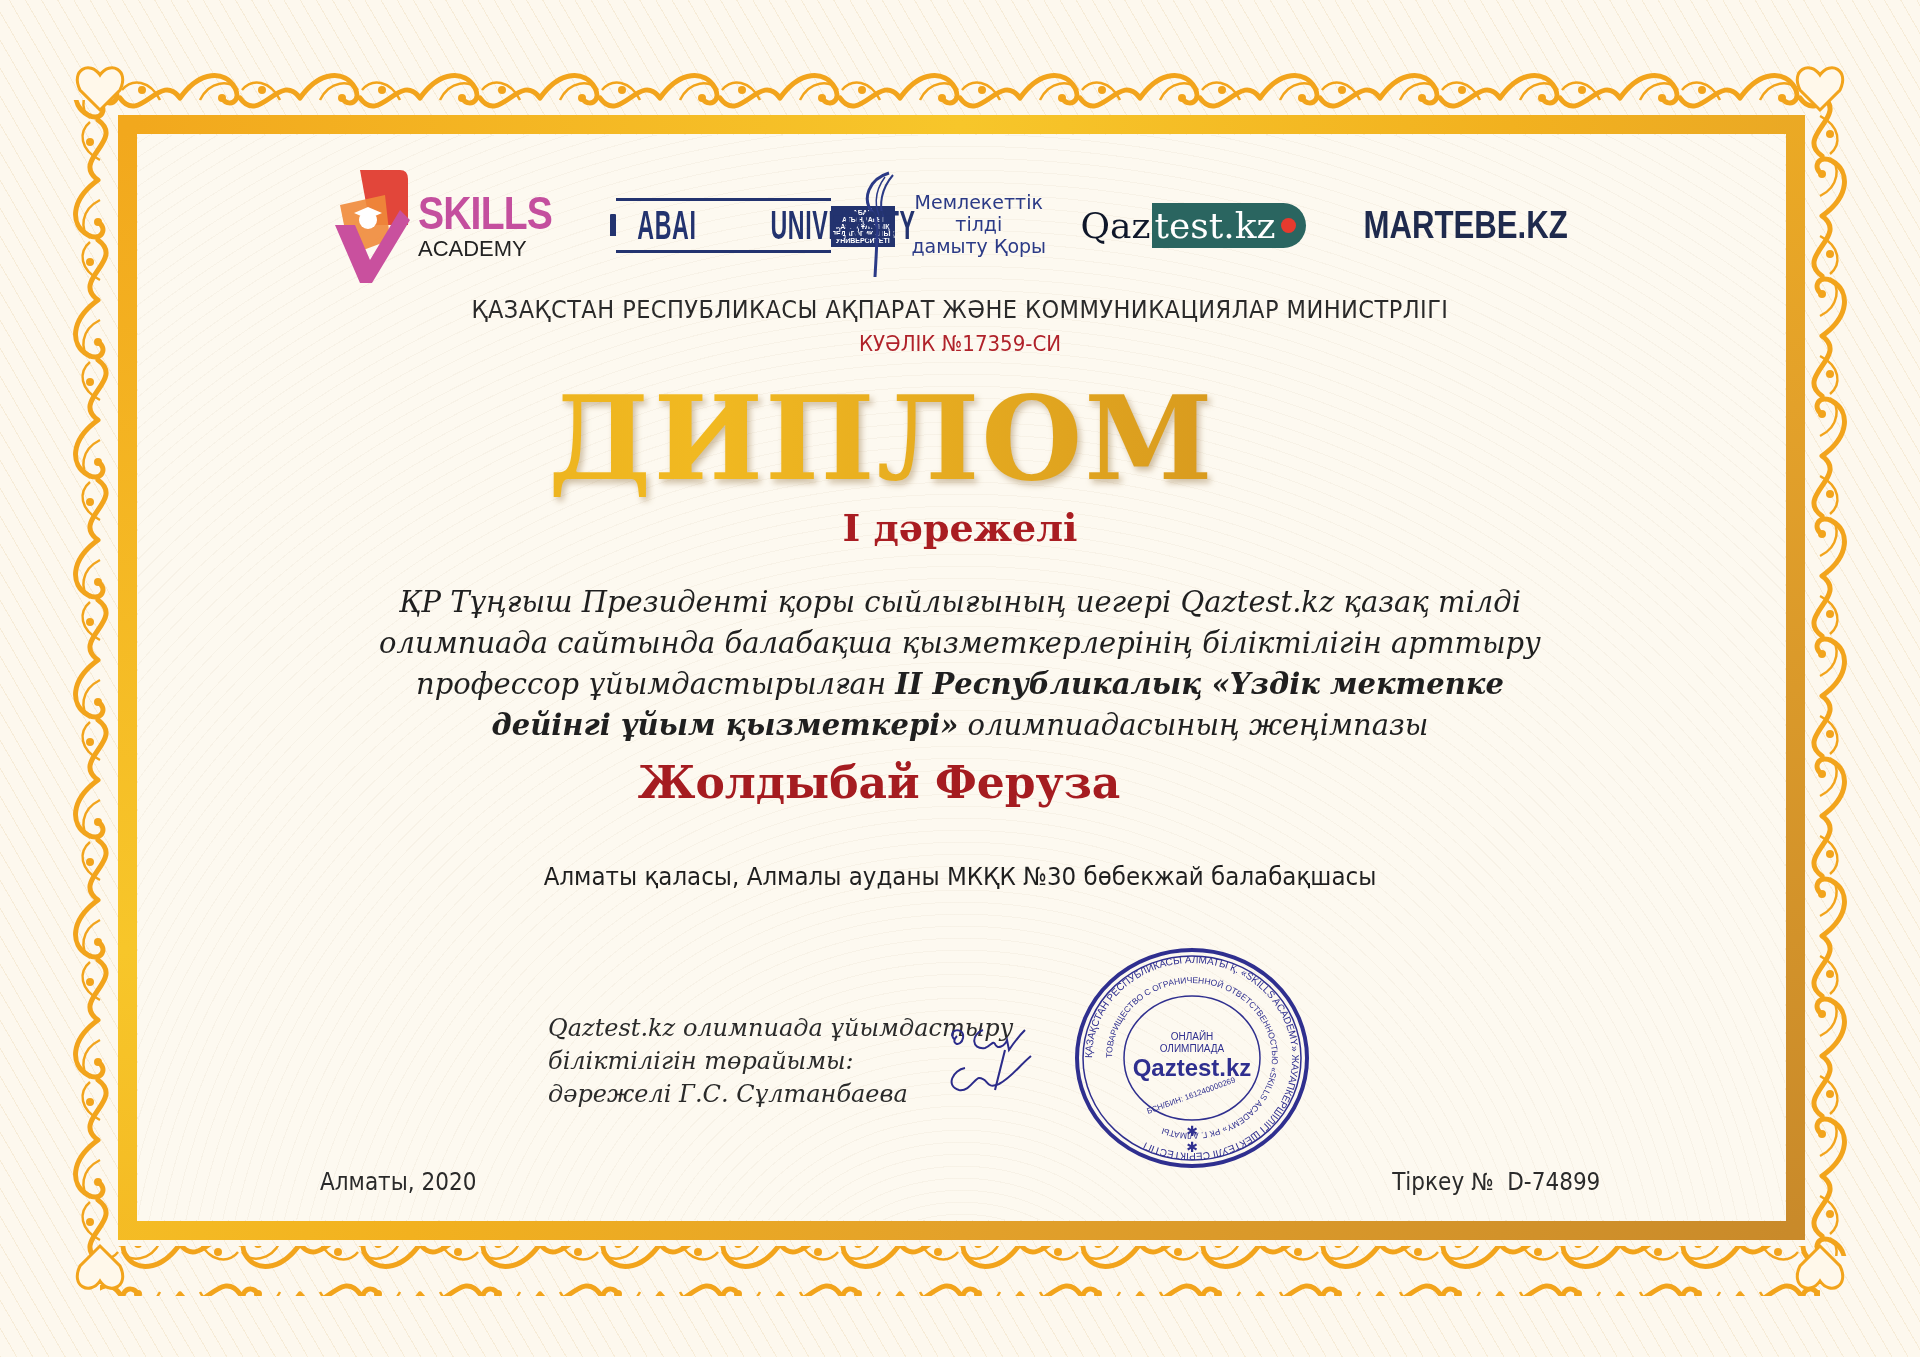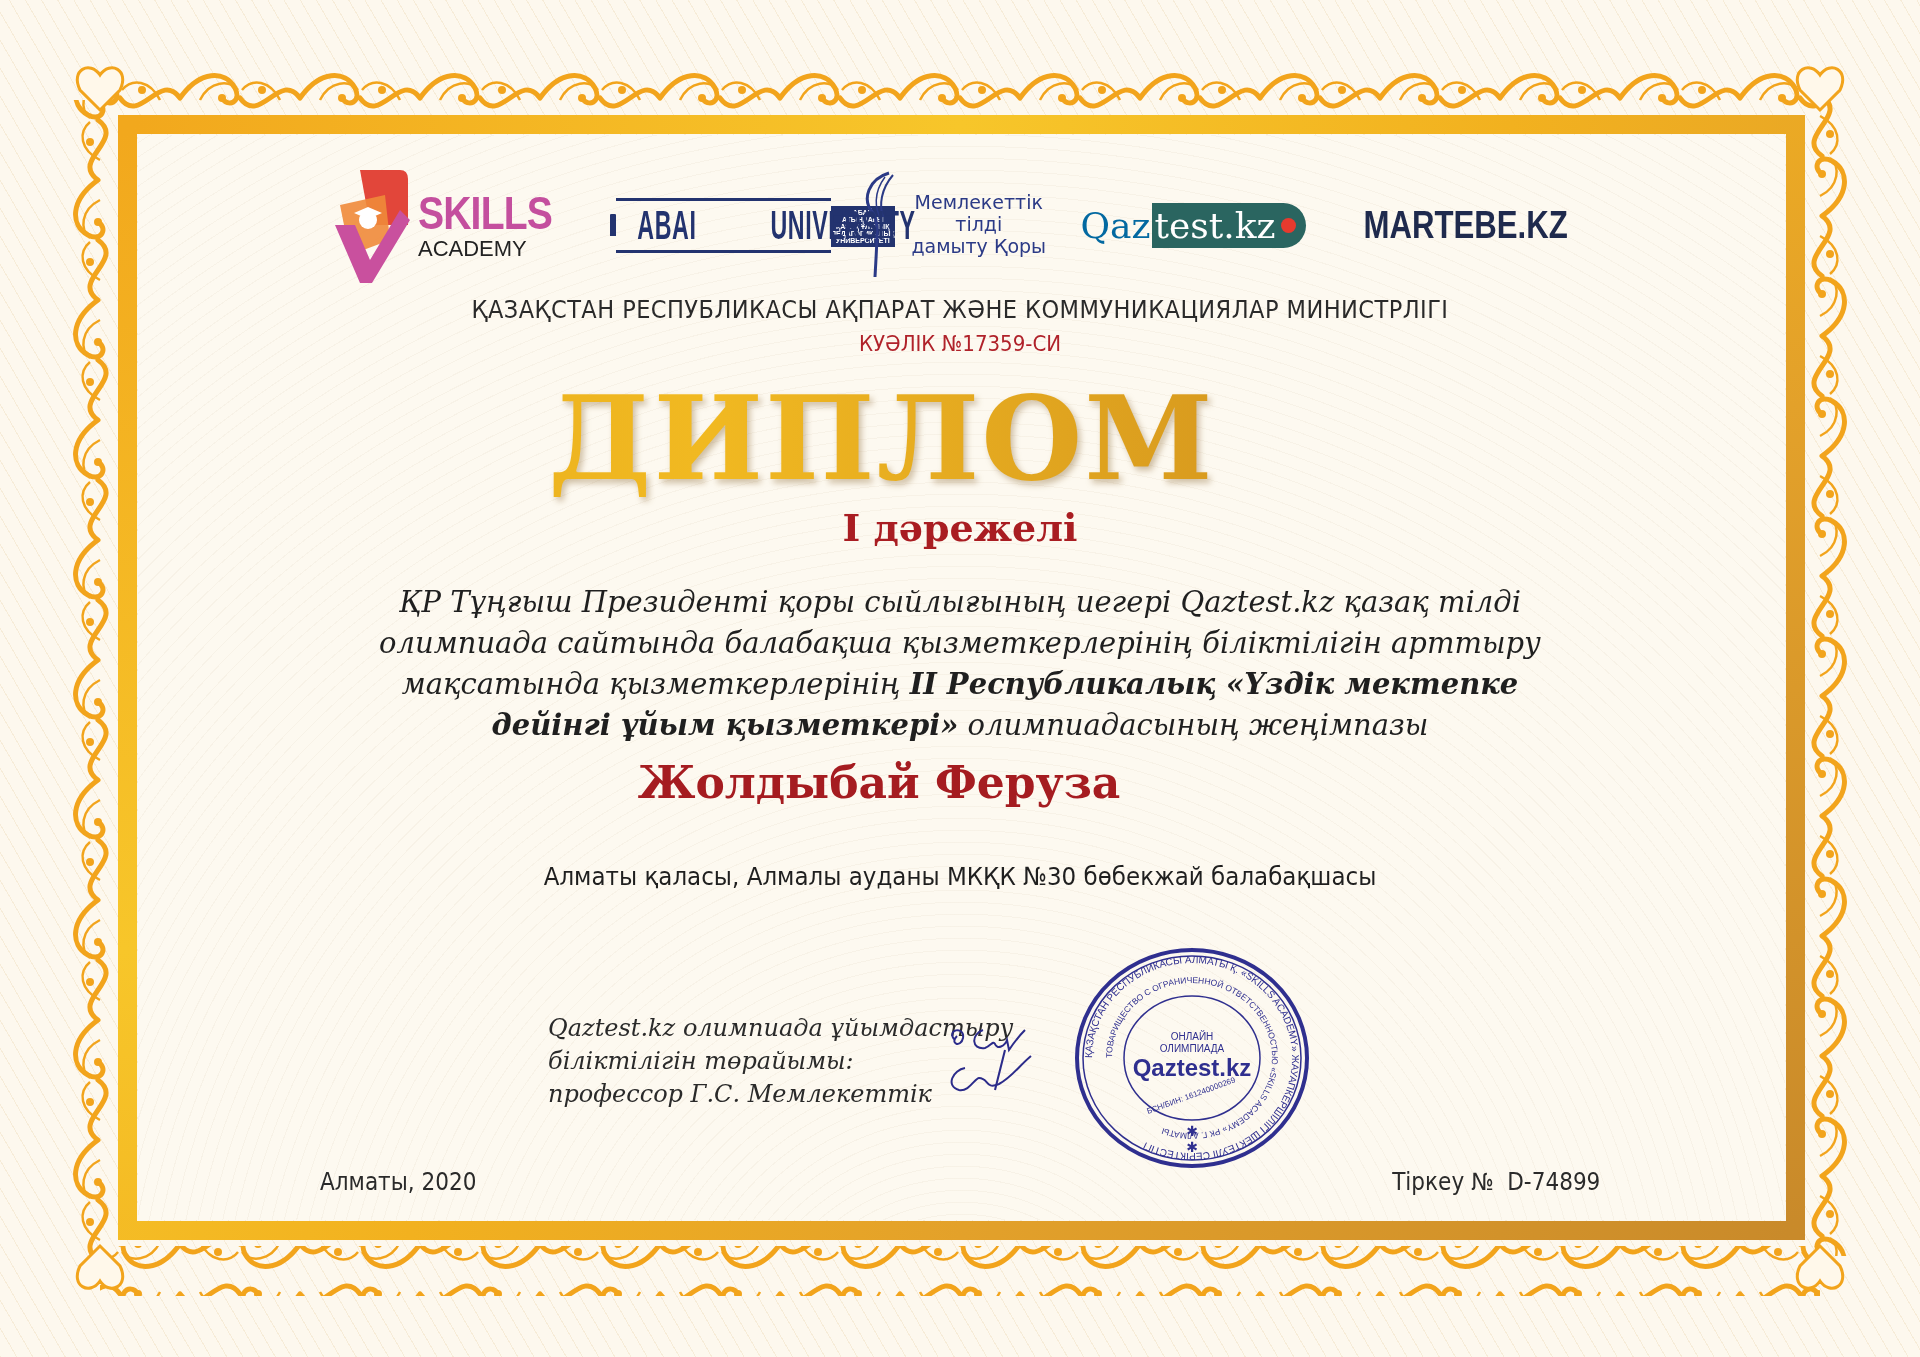--- a/index.html
+++ b/index.html
@@ -41,21 +41,21 @@
   .abai { flex-direction: row; width: 215px; }
   .abai-roof { width: 190px; height: 22px; border: 3px solid #23336f; border-bottom: none; border-radius: 60px 60px 0 0 / 22px 22px 0 0; box-sizing: border-box; }
   .abai-row { display: flex; align-items: center; width: 215px; justify-content: space-between; border-top: 3px solid #23336f; border-bottom: 3px solid #23336f; padding: 2px 0; }
   .abai-word { font-family: "Liberation Sans", sans-serif; font-weight: bold; font-size: 40px; color: #23336f; transform: scaleX(0.58); letter-spacing: 1px; }
   .abai-door { width: 18px; height: 42px; background: repeating-linear-gradient(90deg, #23336f 0 2px, #fff 2px 4px); border-radius: 9px 9px 0 0; }
   .abai-sub { background: #23336f; color: #fff; font-family: "Liberation Sans", sans-serif; font-size: 7px; font-weight: bold; width: 215px; text-align: center; padding: 3px 0; margin-top: 3px; }
   .mem { gap: 12px; }
   .mem-mark { width: 40px; height: 112px; }
   .mem-text { font-family: "DejaVu Sans", sans-serif; color: #2b3a86; font-size: 19px; line-height: 1.15; text-align: center; }
   .qaz { font-family: "DejaVu Serif", serif; font-size: 36px; display: flex; align-items: center; }
-  .qaz-a { color: #0369a1; padding-right: 2px; }
+  .qaz-a { color: #0f172a; padding-right: 2px; }
   .qaz-b { background: #2a6560; color: #fff; padding: 2px 10px 2px 2px; border-radius: 0 24px 24px 0; display: flex; align-items: center; gap: 6px; }
   .qaz-dot { width: 15px; height: 15px; border-radius: 50%; background: #e63a2e; display: inline-block; }
   .martebe { font-family: "Liberation Sans", sans-serif; font-weight: bold; font-size: 38px; color: #1f2a4d; transform: scaleX(0.82); letter-spacing: 0px; }
   .ministry {
     position: absolute; top: 295px; left: 0; width: 1920px; text-align: center;
     font-family: "DejaVu Sans", sans-serif; font-size: 25px; color: #2a2a2a; letter-spacing: 0.5px;
     transform: scaleX(0.9);
   }
   .cert {
     position: absolute; top: 331px; left: 0; width: 1920px; text-align: center;
@@ -193,31 +193,31 @@
 
   <div class="ministry">ҚАЗАҚСТАН РЕСПУБЛИКАСЫ АҚПАРАТ ЖӘНЕ КОММУНИКАЦИЯЛАР МИНИСТРЛІГІ</div>
   <div class="cert">КУӘЛІК №17359-СИ</div>
 
   <div class="title">ДИПЛОМ</div>
   <div class="degree">І дәрежелі</div>
 
   <div class="body-text">
     <div>ҚР Тұңғыш Президенті қоры сыйлығының иегері Qaztest.kz қазақ тілді</div>
     <div>олимпиада сайтында балабақша қызметкерлерінің біліктілігін арттыру</div>
-    <div><span>мақсатында қызметкерлерінің </span><b>ІІ Республикалық «Үздік мектепке</b></div>
+    <div><span>профессор ұйымдастырылған </span><b>ІІ Республикалық «Үздік мектепке</b></div>
     <div><b>дейінгі ұйым қызметкері»</b><span> олимпиадасының жеңімпазы</span></div>
   </div>
 
   <div class="name">Жолдыбай Феруза</div>
   <div class="org">Алматы қаласы, Алмалы ауданы МКҚК №30 бөбекжай балабақшасы</div>
 
   <div class="chair">
     <div>Qaztest.kz олимпиада ұйымдастыру</div>
     <div>біліктілігін төрайымы:</div>
-    <div>профессор Г.С. Мемлекеттік</div>
+    <div>дәрежелі Г.С. Сұлтанбаева</div>
   </div>
 
   <svg class="signature" viewBox="0 0 110 75">
     <path d="M20 20 C 10 10, 30 5, 28 18 C 26 28, 14 24, 22 16" fill="none" stroke="#2b2b8a" stroke-width="2"></path>
     <path d="M48 10 C 36 14, 36 30, 50 28 C 56 26, 58 20, 60 24 C 62 30, 70 26, 72 20 L 74 30 C 78 24, 84 16, 90 10" fill="none" stroke="#2b2b8a" stroke-width="2"></path>
     <path d="M30 48 C 18 50, 10 66, 24 70 C 34 72, 40 58, 44 58 C 54 58, 50 70, 64 64 C 76 58, 84 46, 96 36" fill="none" stroke="#2b2b8a" stroke-width="2"></path>
     <path d="M70 30 L 60 70" fill="none" stroke="#2b2b8a" stroke-width="2"></path>
   </svg>
 
   <svg class="stamp" viewBox="0 0 240 220">

